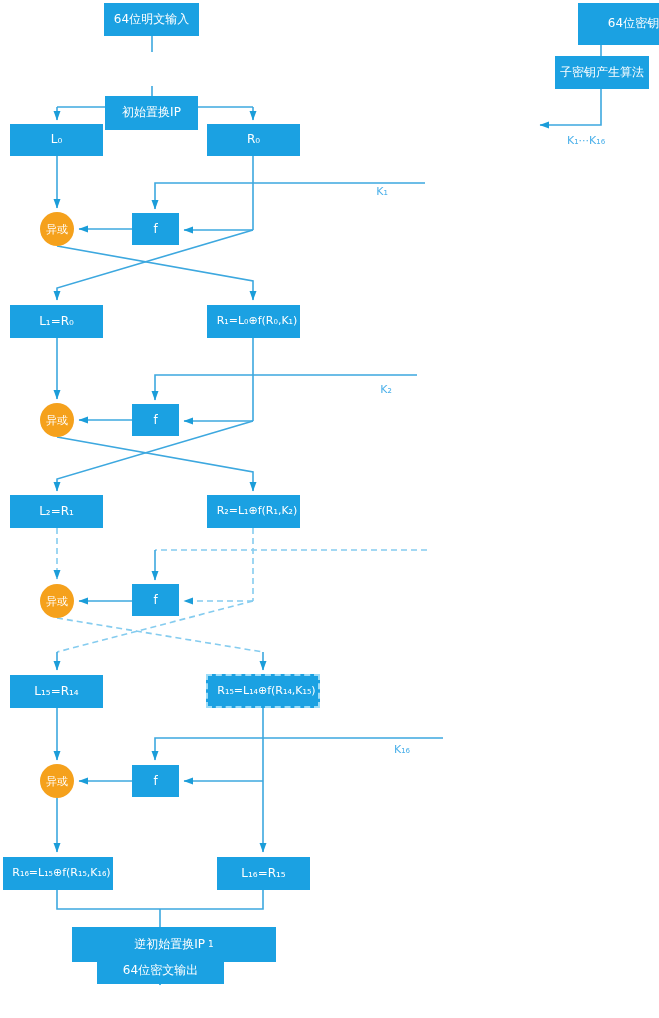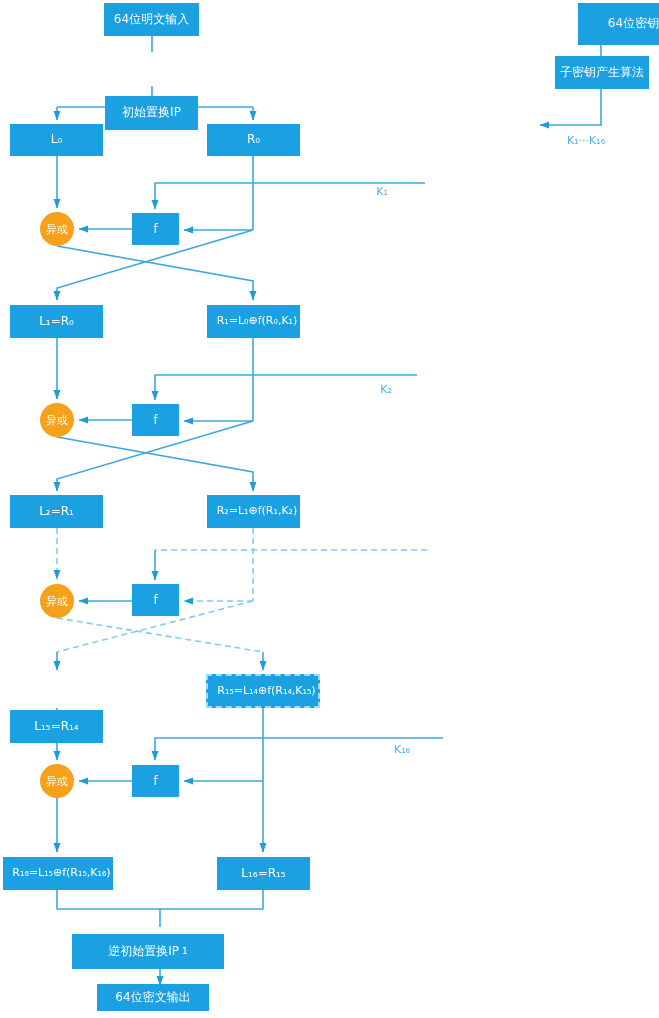--- a/index.html
+++ b/index.html
@@ -127,28 +127,28 @@
   <div class="node small" style="left:207px;top:305px;width:93px;height:33px;">R₁=L₀⊕f(R₀,K₁)</div>
 
   <div class="klabel" style="left:366px;top:383px;width:40px;">K₂</div>
   <div class="xor" style="left:40px;top:403px;">异或</div>
   <div class="fbox" style="left:132px;top:404px;">f</div>
   <div class="node" style="left:10px;top:495px;width:93px;height:33px;">L₂=R₁</div>
   <div class="node small" style="left:207px;top:495px;width:93px;height:33px;">R₂=L₁⊕f(R₁,K₂)</div>
 
   <div class="xor" style="left:40px;top:584px;">异或</div>
   <div class="fbox" style="left:132px;top:584px;">f</div>
-  <div class="node" style="left:10px;top:710px;width:93px;height:33px;">L₁₅=R₁₄</div>
+  <div class="node" style="left:10px;top:675px;width:93px;height:33px;">L₁₅=R₁₄</div>
   <div class="node small dashedborder" style="left:206px;top:674px;width:114px;height:34px;">R₁₅=L₁₄⊕f(R₁₄,K₁₅)</div>
 
   <div class="klabel" style="left:380px;top:743px;width:44px;">K₁₆</div>
   <div class="xor" style="left:40px;top:764px;">异或</div>
   <div class="fbox" style="left:132px;top:765px;">f</div>
   <div class="node small" style="left:3px;top:857px;width:110px;height:33px;">R₁₆=L₁₅⊕f(R₁₅,K₁₆)</div>
   <div class="node" style="left:217px;top:857px;width:93px;height:33px;">L₁₆=R₁₅</div>
 
-  <div class="node" style="left:72px;top:927px;width:152px;height:35px;margin-top:7px;">
+  <div class="node" style="left:72px;top:927px;width:204px;height:35px;">
     <span>逆初始置换IP</span>
       <sup class="ipsup">1</sup>
   </div>
-  <div class="node" style="left:97px;top:984px;width:112px;height:27px;">64位密文输出</div>
+  <div class="node" style="left:97px;top:957px;width:127px;height:27px;">64位密文输出</div>
 
 </div>
 
 </body></html>

